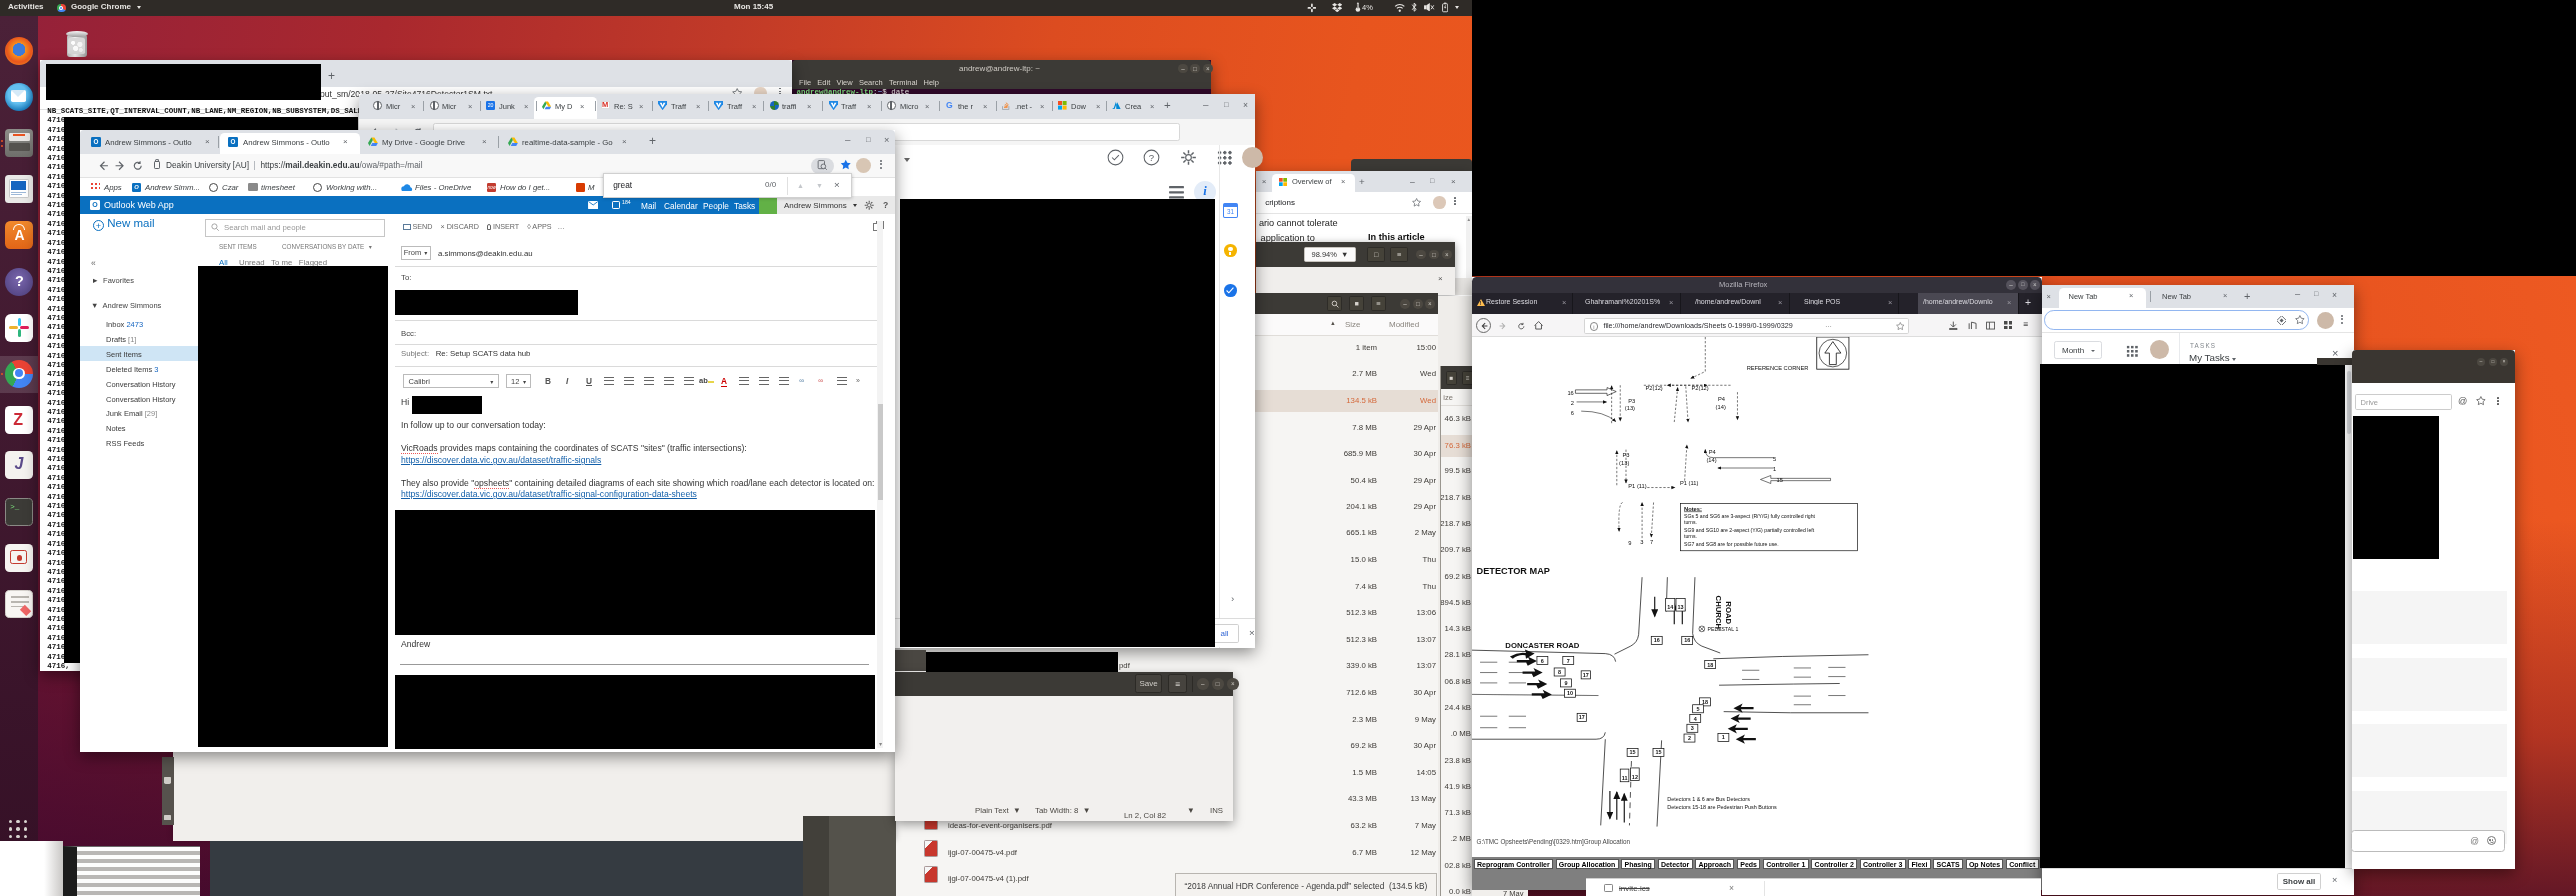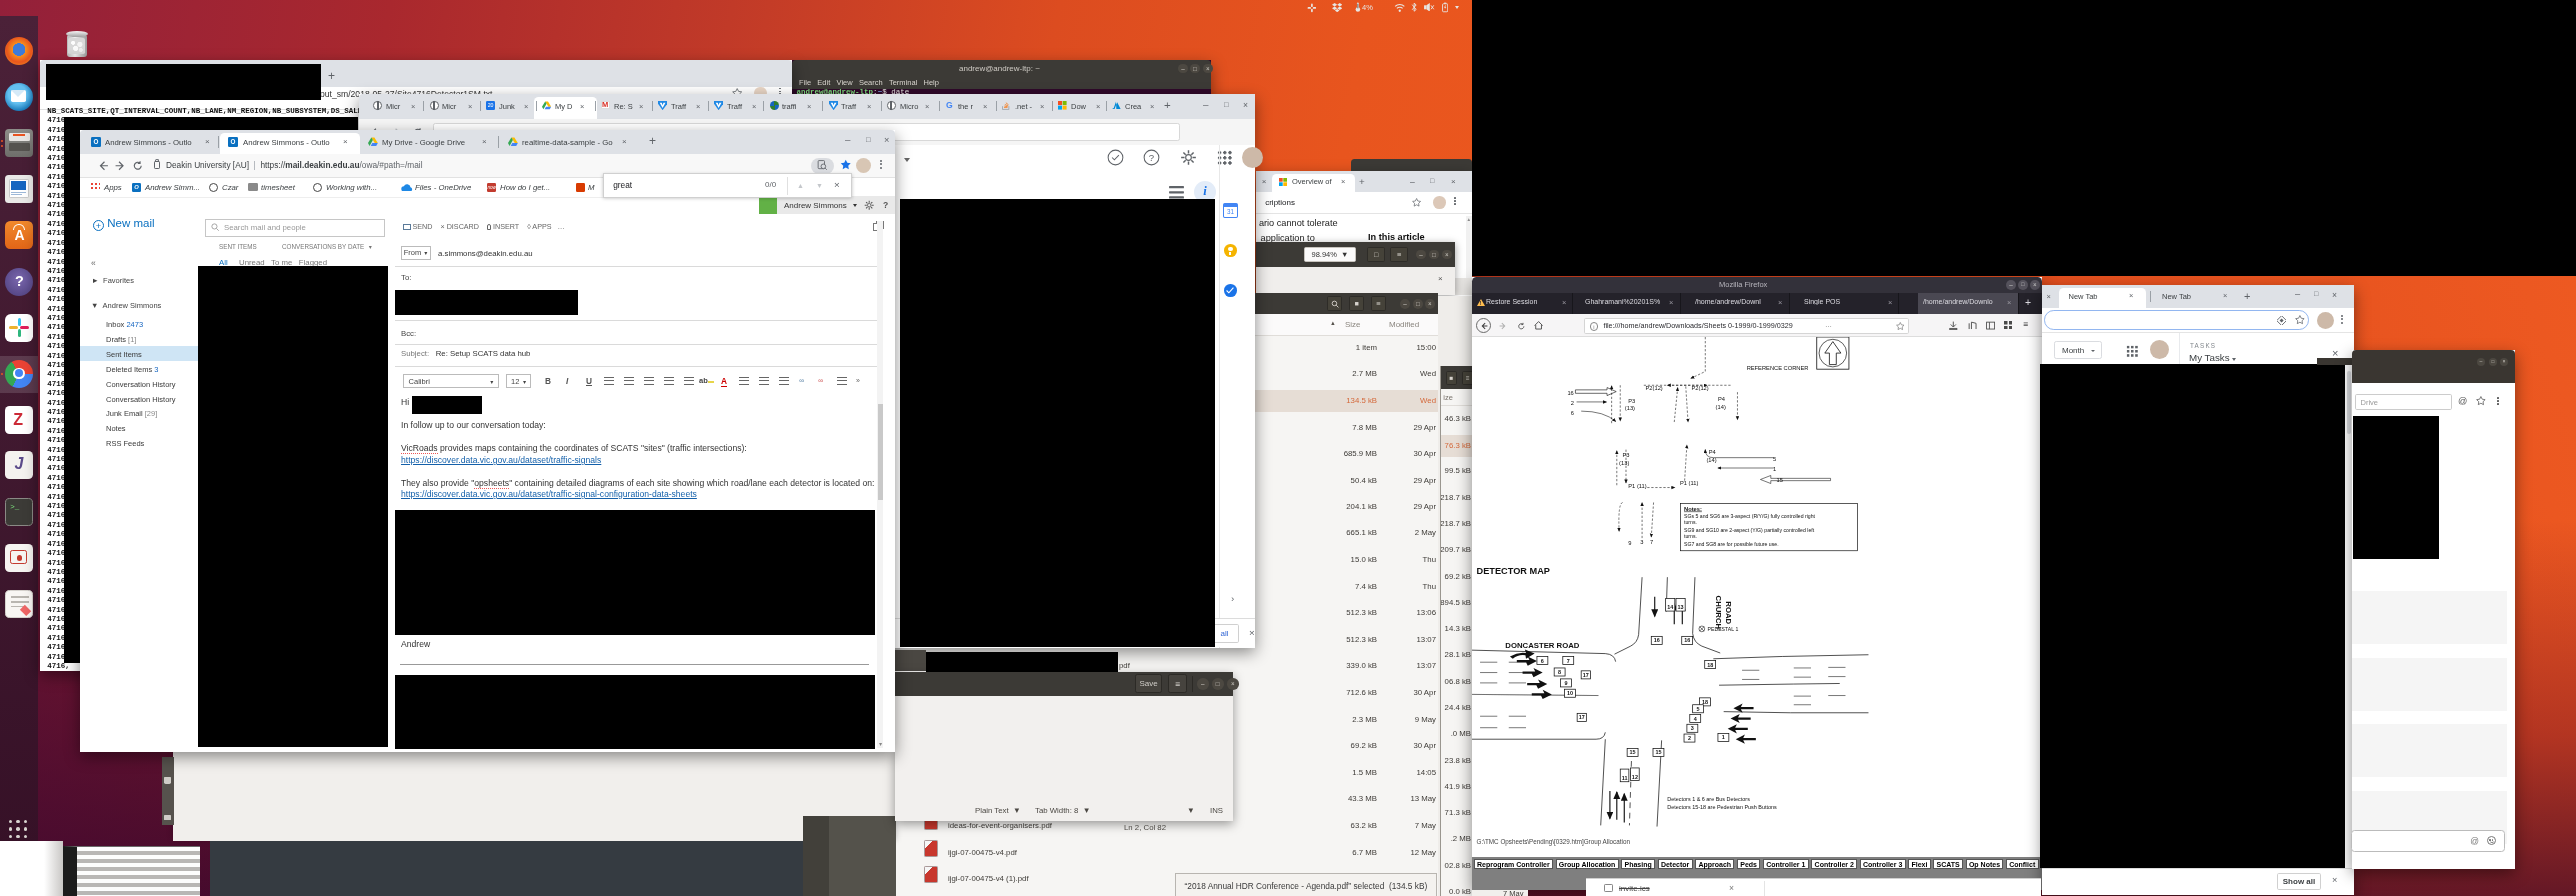--- a/index.html
+++ b/index.html
@@ -26,20 +26,31 @@
 .darkhdr{background:#3c3a36;color:#d6d2cc;}
 .circbtn{position:absolute;width:9.8px;height:9.8px;border-radius:50%;background:#4c4841;color:#cdc9c2;font-size:6.3px;text-align:center;line-height:9.2px;}
 .redact{position:absolute;background:#000;}
 .hline{position:absolute;height:0.6px;background:#dadada;}
 </style></head>
 <body>
 <div id="screen">
  <div id="wallL" class="abs"></div>
  <div id="wallR" class="abs"></div>
  <div id="blackband" class="abs"></div>
+ <div id="topbar" class="abs">
+   <b class="t" style="left:8px;">Activities</b>
+   <span class="t" style="left:57px;width:8.6px;height:8.6px;top:3.5px;border-radius:50%;background:conic-gradient(#ea4335 0 33%,#4285f4 0 66%,#34a853 0 100%);display:inline-block;"></span>
+   <span class="t" style="left:57px;width:8.6px;height:8.6px;top:3.5px;display:inline-block;">
+        <span style="position:absolute;left:2.3px;top:2.3px;width:4px;height:4px;border-radius:50%;background:#fff;"></span>
+        <span style="position:absolute;left:3.2px;top:3.2px;width:2.3px;height:2.3px;border-radius:50%;background:#4285f4;"></span>
+      </span>
+   <b class="t" style="left:71px;">Google Chrome</b>
+   <span class="t" style="left:137px;top:6.3px;width:0;height:0;border-left:2.9px solid transparent;border-right:2.9px solid transparent;border-top:3.5px solid #e7e5e2;"></span>
+   <b class="t" style="left:734px;">Mon 15:45</b>
+ </div>
  <div id="tray" class="abs" style="left:1302px;top:0;width:170px;height:15.5px;color:#e7e5e2;">
   <svg class="abs" style="left:4.6px;top:2.9px;" width="9.8" height="9.8" viewBox="0 0 17 17">
         <g fill="#e7e5e2">
           <rect x="7" y="1" width="3" height="6" rx="1.5"></rect>
           <rect x="7" y="10" width="3" height="6" rx="1.5"></rect>
           <rect x="1" y="7" width="6" height="3" rx="1.5"></rect>
           <rect x="10" y="7" width="6" height="3" rx="1.5"></rect>
         </g>
       </svg>
   <svg class="abs" style="left:30px;top:2.9px;" width="10.4" height="9.2" viewBox="0 0 18 16">
@@ -542,21 +553,21 @@
     <span class="abs" style="left:273px;top:2.3px;width:19px;height:19px;background:#46433e;border:0.6px solid #2c2a26;border-radius:2.3px;color:#d0cdc8;font-size:8.6px;text-align:center;line-height:18px;">≡</span>
     <span class="abs" style="left:297px;top:4px;width:0.6px;height:16px;background:#2c2a26;"></span>
     <span class="circbtn" style="left:302px;top:6.3px;width:11.5px;height:11.5px;line-height:11px;">–</span>
     <span class="circbtn" style="left:317px;top:6.3px;width:11.5px;height:11.5px;line-height:11px;">□</span>
     <span class="circbtn" style="left:332px;top:6.3px;width:11.5px;height:11.5px;line-height:11px;">×</span>
   </div>
   <div class="abs" style="left:0;top:23.6px;width:100%;height:125px;background:#f2f0ee;">
     <div class="abs" style="left:0;top:107px;width:100%;height:18px;color:#4a4742;font-size:7.8px;">
       <span class="abs" style="left:80px;top:3.5px;">Plain Text&nbsp;&nbsp;▼</span>
       <span class="abs" style="left:140px;top:3.5px;">Tab Width: 8&nbsp;&nbsp;▼</span>
-      <span class="abs" style="left:229px;top:20px;">Ln 2, Col 82</span>
+      <span class="abs" style="left:229px;top:8px;">Ln 2, Col 82</span>
       <span class="abs" style="left:292px;top:3.5px;">▼</span>
       <span class="abs" style="left:315px;top:3.5px;">INS</span>
     </div>
   </div>
  </div>
 
  <div class="win" style="left:80px;top:130px;width:815px;height:622px;background:#fff;">
   <div class="tabbar" style="height:24px;border-radius:4px 4px 0 0;"></div>
   <span class="abs" style="left:11px;top:7px;width:9.8px;height:9.8px;background:#0a70c0;border-radius:1.2px;color:#fff;font-size:6.3px;font-weight:bold;text-align:center;line-height:9.8px;">O</span>
   <span class="abs" style="left:25px;top:7.5px;font-size:7.8px;color:#3c4043;white-space:nowrap;">Andrew Simmons - Outlo</span>
@@ -627,20 +638,34 @@
    <span class="abs" style="left:508px;top:5.2px;white-space:nowrap;">M</span>
    <span class="abs" style="left:52px;top:4.6px;width:9.2px;height:9.2px;background:#0a70c0;border-radius:1.2px;color:#fff;font-size:5.8px;font-weight:bold;text-align:center;line-height:9.2px;">O</span>
    <span class="abs" style="left:129px;top:4.6px;width:9.2px;height:9.2px;border-radius:50%;border:0.9px solid #444;"></span>
    <span class="abs" style="left:168px;top:5.2px;width:9.8px;height:7.5px;background:#8a8a8a;border-radius:1.2px;"></span>
    <span class="abs" style="left:233px;top:4.6px;width:9.2px;height:9.2px;border-radius:50%;border:0.9px solid #444;"></span>
    <svg class="abs" style="left:321px;top:5.8px;" width="11.5" height="7.5" viewBox="0 0 20 13">
           <path d="M5 13a4.5 4.5 0 010-9 6 6 0 0111.5 1.7A3.7 3.7 0 0116 13z" fill="#1e88e5"></path>
         </svg>
    <span class="abs" style="left:407px;top:4.6px;width:9.2px;height:9.2px;background:#c23b2e;border-radius:1.2px;color:#fff;font-size:4.6px;text-align:center;line-height:9.2px;">now</span>
    <span class="abs" style="left:496px;top:4.6px;width:9.2px;height:9.2px;background:#d83b01;border-radius:1.2px;"></span>
+  </div>
+  <div class="abs" style="left:0;top:66px;width:697px;height:18.4px;background:#0a70c0;color:#fff;">
+   <span class="abs" style="left:9.8px;top:4px;width:10.4px;height:10.4px;background:#fff;border-radius:1.2px;color:#0a70c0;font-size:7px;font-weight:bold;text-align:center;line-height:10.4px;">O</span>
+   <span class="abs" style="left:24px;top:4px;font-size:9px;">Outlook Web App</span>
+   <svg class="abs" style="left:508px;top:5.2px;" width="10.4" height="8" viewBox="0 0 18 14">
+          <rect width="18" height="14" rx="1.5" fill="#fff"></rect>
+          <path d="M1 1l8 6 8-6" fill="none" stroke="#0a70c0" stroke-width="1.5"></path>
+        </svg>
+   <span class="abs" style="left:532px;top:4.6px;width:8px;height:8px;border:1px solid #fff;border-radius:1.2px;"></span>
+        <span class="abs" style="left:542px;top:2.9px;font-size:5.2px;">184</span>
+   <span class="abs" style="left:561px;top:4.6px;font-size:8.3px;">Mail</span>
+   <span class="abs" style="left:584px;top:4.6px;font-size:8.3px;">Calendar</span>
+   <span class="abs" style="left:623px;top:4.6px;font-size:8.3px;">People</span>
+   <span class="abs" style="left:654px;top:4.6px;font-size:8.3px;">Tasks</span>
   </div>
   <div class="abs" style="left:679px;top:66px;width:18px;height:18.4px;background:#62b146;"></div>
   <div class="abs" style="left:697px;top:66px;width:118px;height:18.4px;background:#e9e9e9;color:#333;">
    <span class="abs" style="left:7px;top:4.6px;font-size:8px;">Andrew Simmons&nbsp;</span>
         <span class="abs" style="left:76px;top:8px;width:0;height:0;border-left:2.6px solid transparent;border-right:2.6px solid transparent;border-top:3.2px solid #333;"></span>
    <svg class="abs" style="left:87px;top:4px;" width="10.4" height="10.4" viewBox="0 0 30 30">
           <circle cx="15" cy="15" r="5" fill="none" stroke="#555" stroke-width="2.4"></circle>
           <g stroke="#555" stroke-width="3">
             <path d="M15 2v6M15 22v6M2 15h6M22 15h6M6 6l4 4M24 6l-4 4M6 24l4-4M24 24l-4-4"></path>
           </g>

